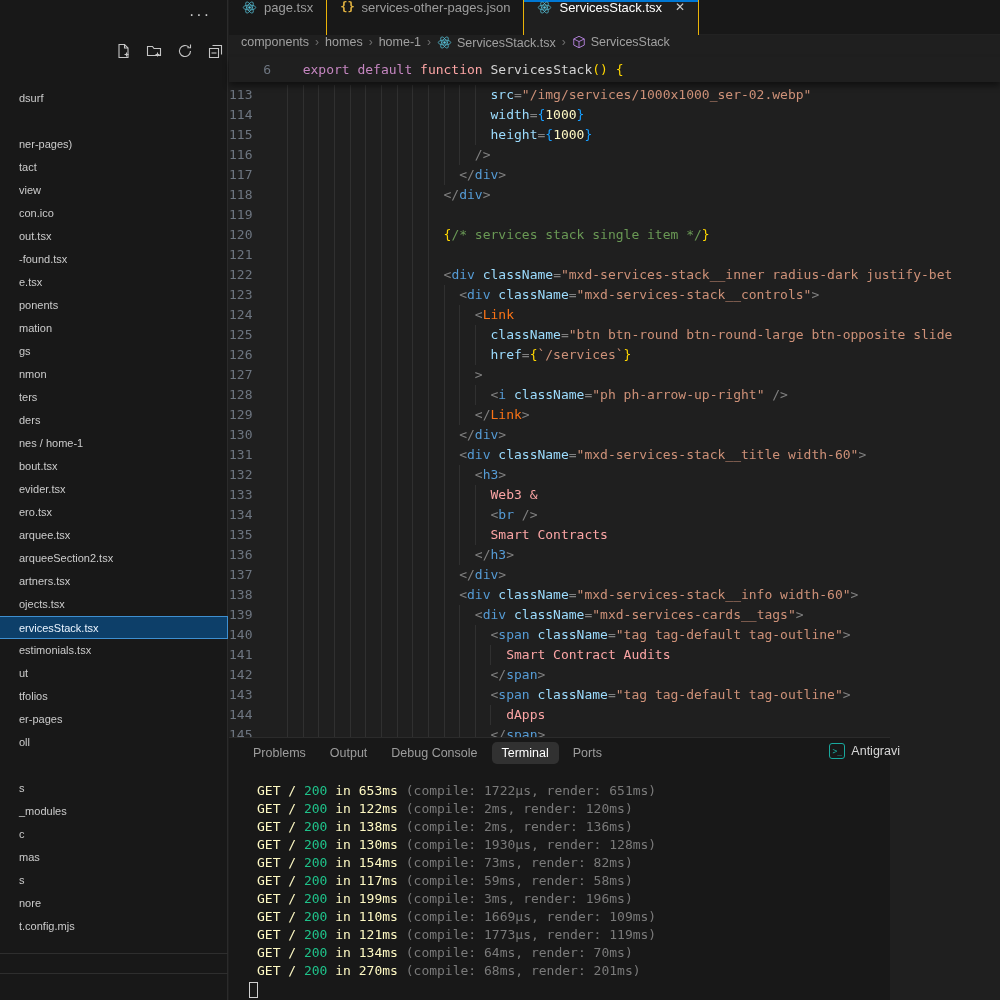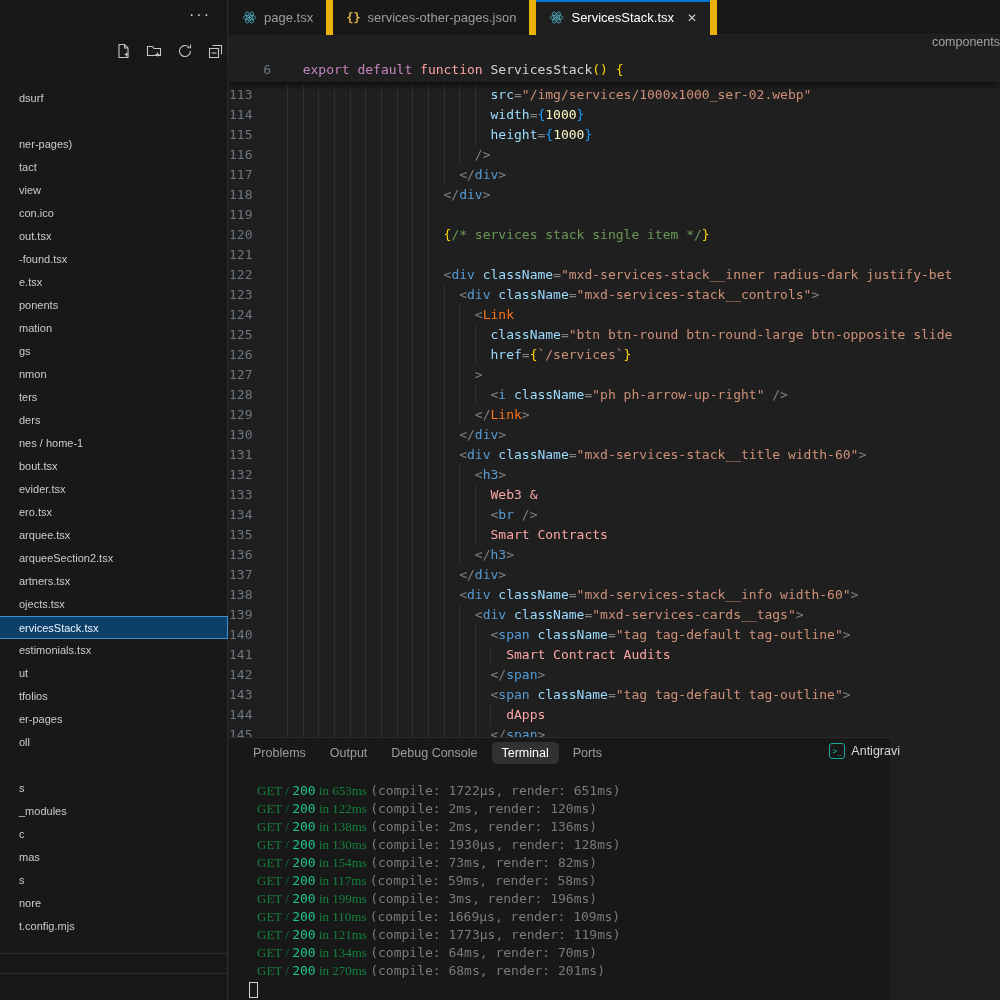--- a/index.html
+++ b/index.html
@@ -17,30 +17,30 @@
                            justify-content:center; border-radius:4px; }
   #file-list { position:absolute; top:87px; left:0; width:228px; }
   .frow { height:23px; line-height:23px; font-size:11px; color:#cbcbcb; white-space:nowrap;
           overflow:hidden; padding-left:19px; }
   .frow.sel { background:#0d3f69; border:1px solid #3e8fd0; border-left:none; color:#eaf4ff; }
   .side-div { position:absolute; left:0; width:228px; border-top:1px solid #2e2e2e; }
 
   
   #tabstrip { position:absolute; left:229px; top:0; width:771px; height:35px;
               background:#181818; display:flex; border-bottom:1px solid #222; }
-  .tab { display:flex; align-items:center; gap:7px; padding:0 13px; height:35px;
-         font-size:13px; color:#9d9d9d; border-right:7px solid #eab308; background:#181818; }
+  .tab { display:flex; gap:7px; padding:0 13px; height:35px;
+         font-size:13px; color:#9d9d9d; border-right:1px solid #eab308; background:#181818; }
   .tab.active { background:#1f1f1f; color:#ffffff; box-shadow:inset 0 2px 0 #0078d4; }
   .tab .close { margin-left:6px; font-size:12px; color:#cccccc; }
   .json-ic { color:#e2b341; font-family:"DejaVu Sans Mono", monospace; font-size:12px; font-weight:bold; }
 
   
   #breadcrumb { position:absolute; left:229px; top:35px; width:771px; height:22px;
-                background:#1f1f1f; display:flex; align-items:flex-end; gap:6px;
-                padding-left:12px; font-size:12.5px; color:#a0a0a0;flex-direction:column; }
+                background:#1f1f1f; display:flex; align-items:flex-start; gap:6px;
+                padding-left:12px; font-size:12.5px; color:#a0a0a0; }
   #breadcrumb .sep { color:#6e6e6e; font-size:12px; }
   #breadcrumb .bc { display:flex; align-items:center; gap:5px; }
 
   
   #sticky { position:absolute; left:229px; top:57px; width:771px; height:25px;
             background:#1f1f1f; display:flex; align-items:center;
             box-shadow:0 4px 6px rgba(0,0,0,0.45); z-index:4;
             font-family:"DejaVu Sans Mono", monospace; font-size:13px; }
   #sticky .ln { width:42px; text-align:right; color:#6e7681; flex:none; }
   #sticky .code { margin-left:16px; white-space:pre; }
@@ -67,21 +67,21 @@
   .ptab.active { background:#313131; color:#ffffff; }
   #panel-right { position:absolute; right:-10px; top:5px; display:flex; align-items:center; gap:6px; }
   #panel-right .tbadge { width:16px; height:16px; border:1.2px solid #19a89d; border-radius:3px;
                          color:#19a89d; font-family:"DejaVu Sans Mono",monospace; font-size:8px;
                          display:flex; align-items:center; justify-content:center; }
   #panel-right .tlabel { font-size:12.5px; color:#d7d7d7; white-space:nowrap; }
 
   #terminal { position:absolute; left:0; top:32px; right:0; bottom:0; padding:12px 0 0 28px;
               font-family:"DejaVu Sans Mono", monospace; font-size:13px; line-height:18px; }
   .tl { white-space:pre; }
-  .t-w { color:#15803d;font-family:Liberation Serif, serif; } .t-g { color:#1fc28a; } .t-d { color:#7a7a7a; }
+  .t-w { color:#fef9c3; } .t-g { color:#1fc28a; } .t-d { color:#7a7a7a; }
   #cursor { width:9px; height:16px; border:1px solid #cfcfcf; margin-left:-8px; margin-top:2px; }
 </style>
 </head>
 <body>
 
 <div id="app">
 
   <div id="sidebar">
     <div id="side-more">···</div>
     <div id="explorer-actions">

